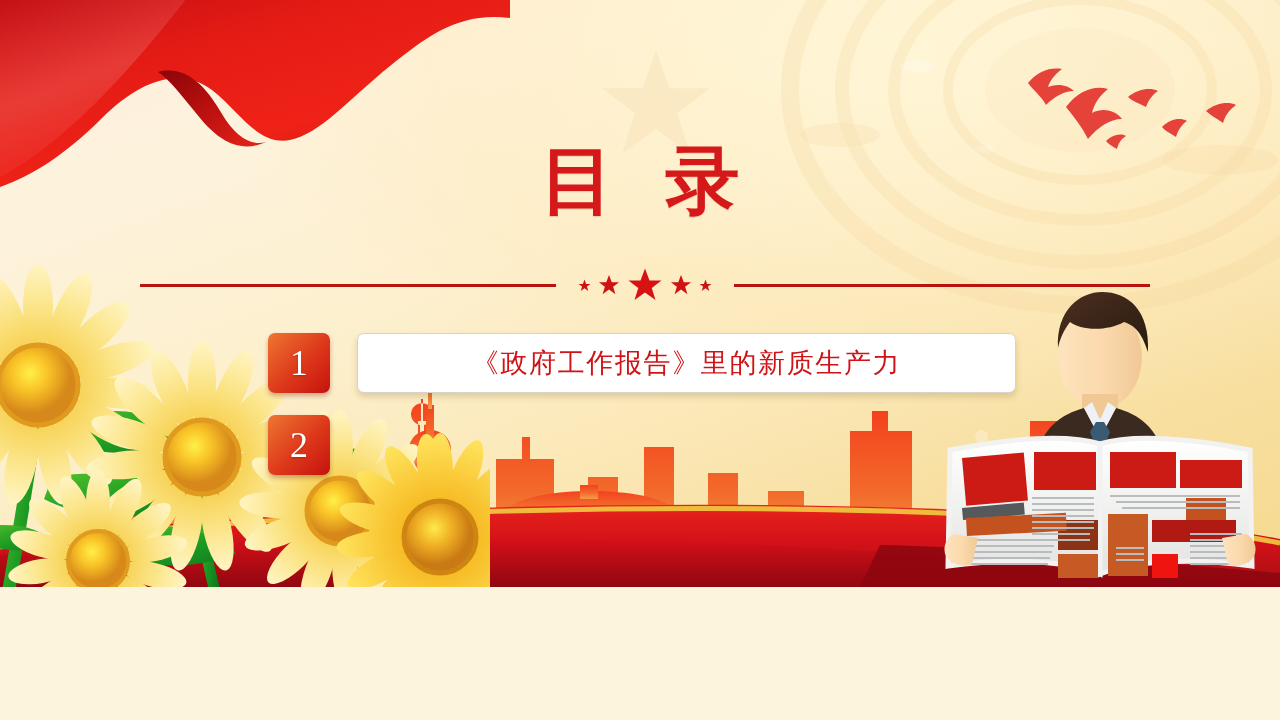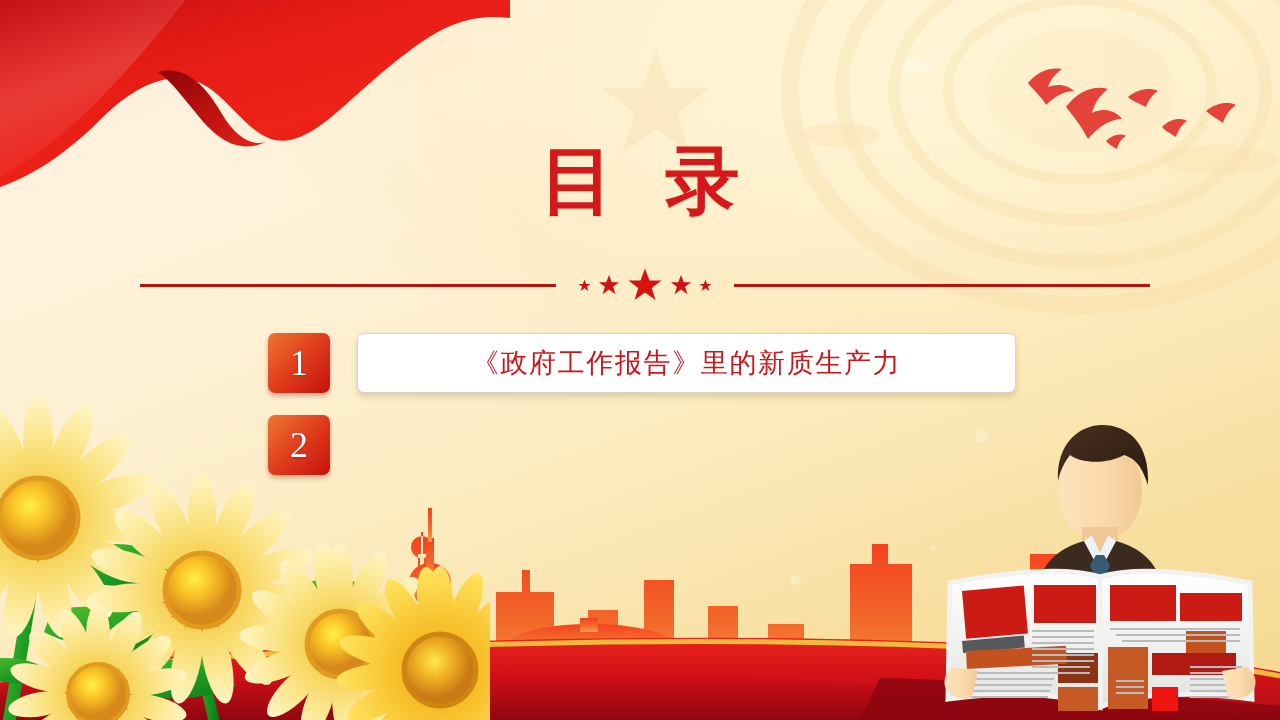--- a/index.html
+++ b/index.html
@@ -3,21 +3,21 @@
 <meta charset="utf-8">
 <title>目录</title>
 <style>
   * { margin:0; padding:0; box-sizing:border-box; }
   html, body {
     width:1280px; height:720px;
     font-family:"Liberation Serif","DejaVu Serif",serif;
     overflow:hidden; background:#fdf4de;
   }
   #slide {
-    position:relative; width:1280px; height:720px; overflow:hidden;
+    position:relative; width:1280px; height:587px; overflow:hidden;
     background:
       radial-gradient(ellipse 900px 480px at 72% 8%, rgba(255,246,214,0.95) 0%, rgba(255,233,186,0.35) 55%, rgba(255,224,160,0) 78%),
       linear-gradient(160deg, #fdeee0 0%, #fdf3dc 22%, #fdf0cf 42%, #fbe9b9 62%, #f8dfa0 80%, #f6d98f 100%);
   }
 
   
   .layer { position:absolute; pointer-events:none; }
   svg { display:block; }
 
   

